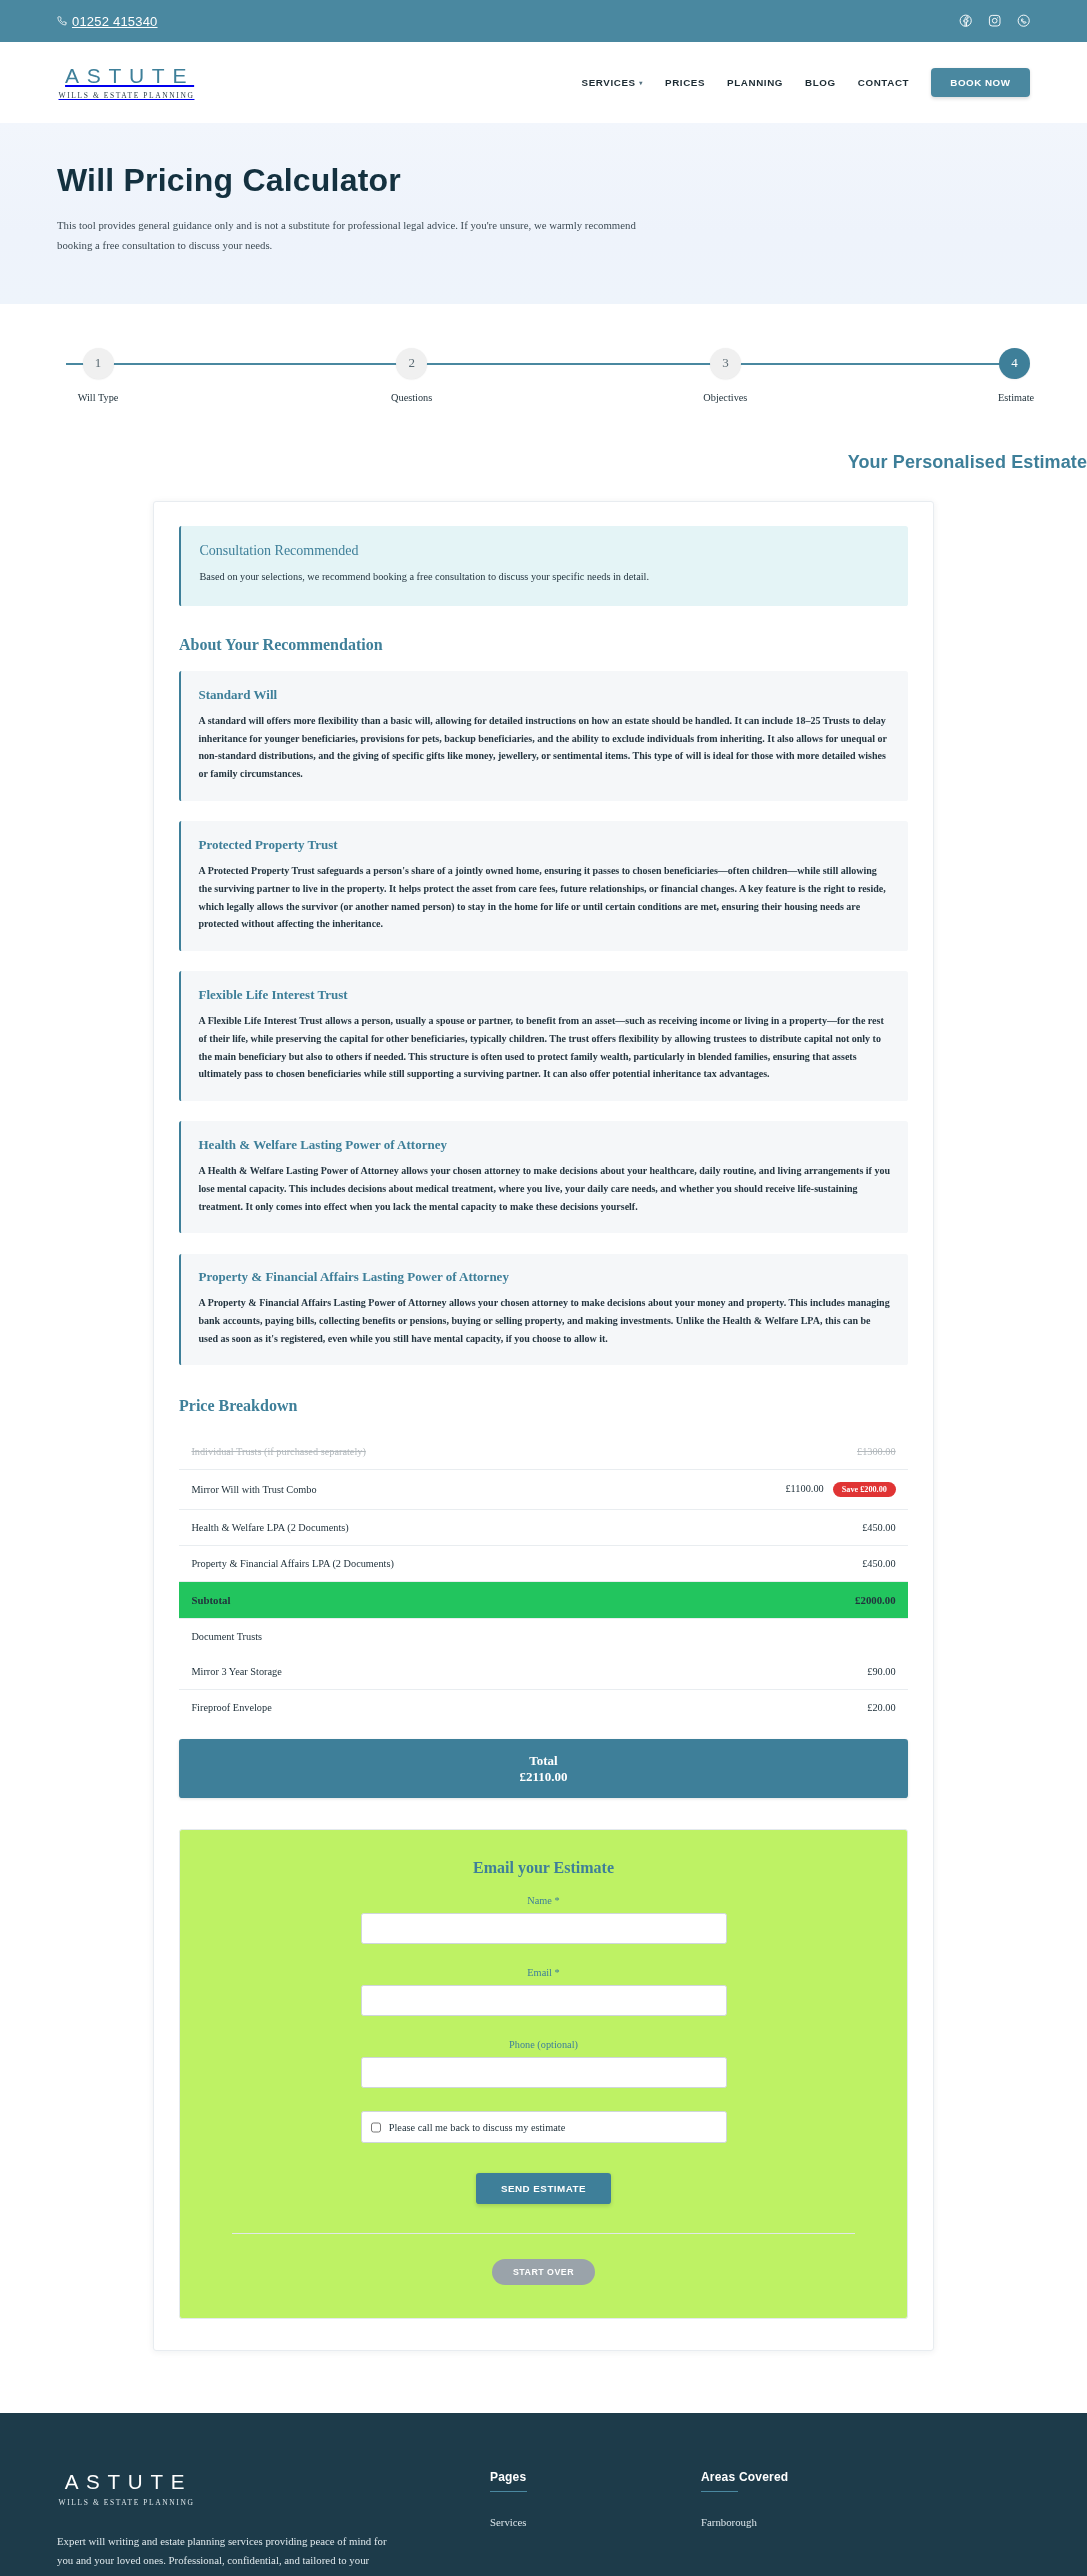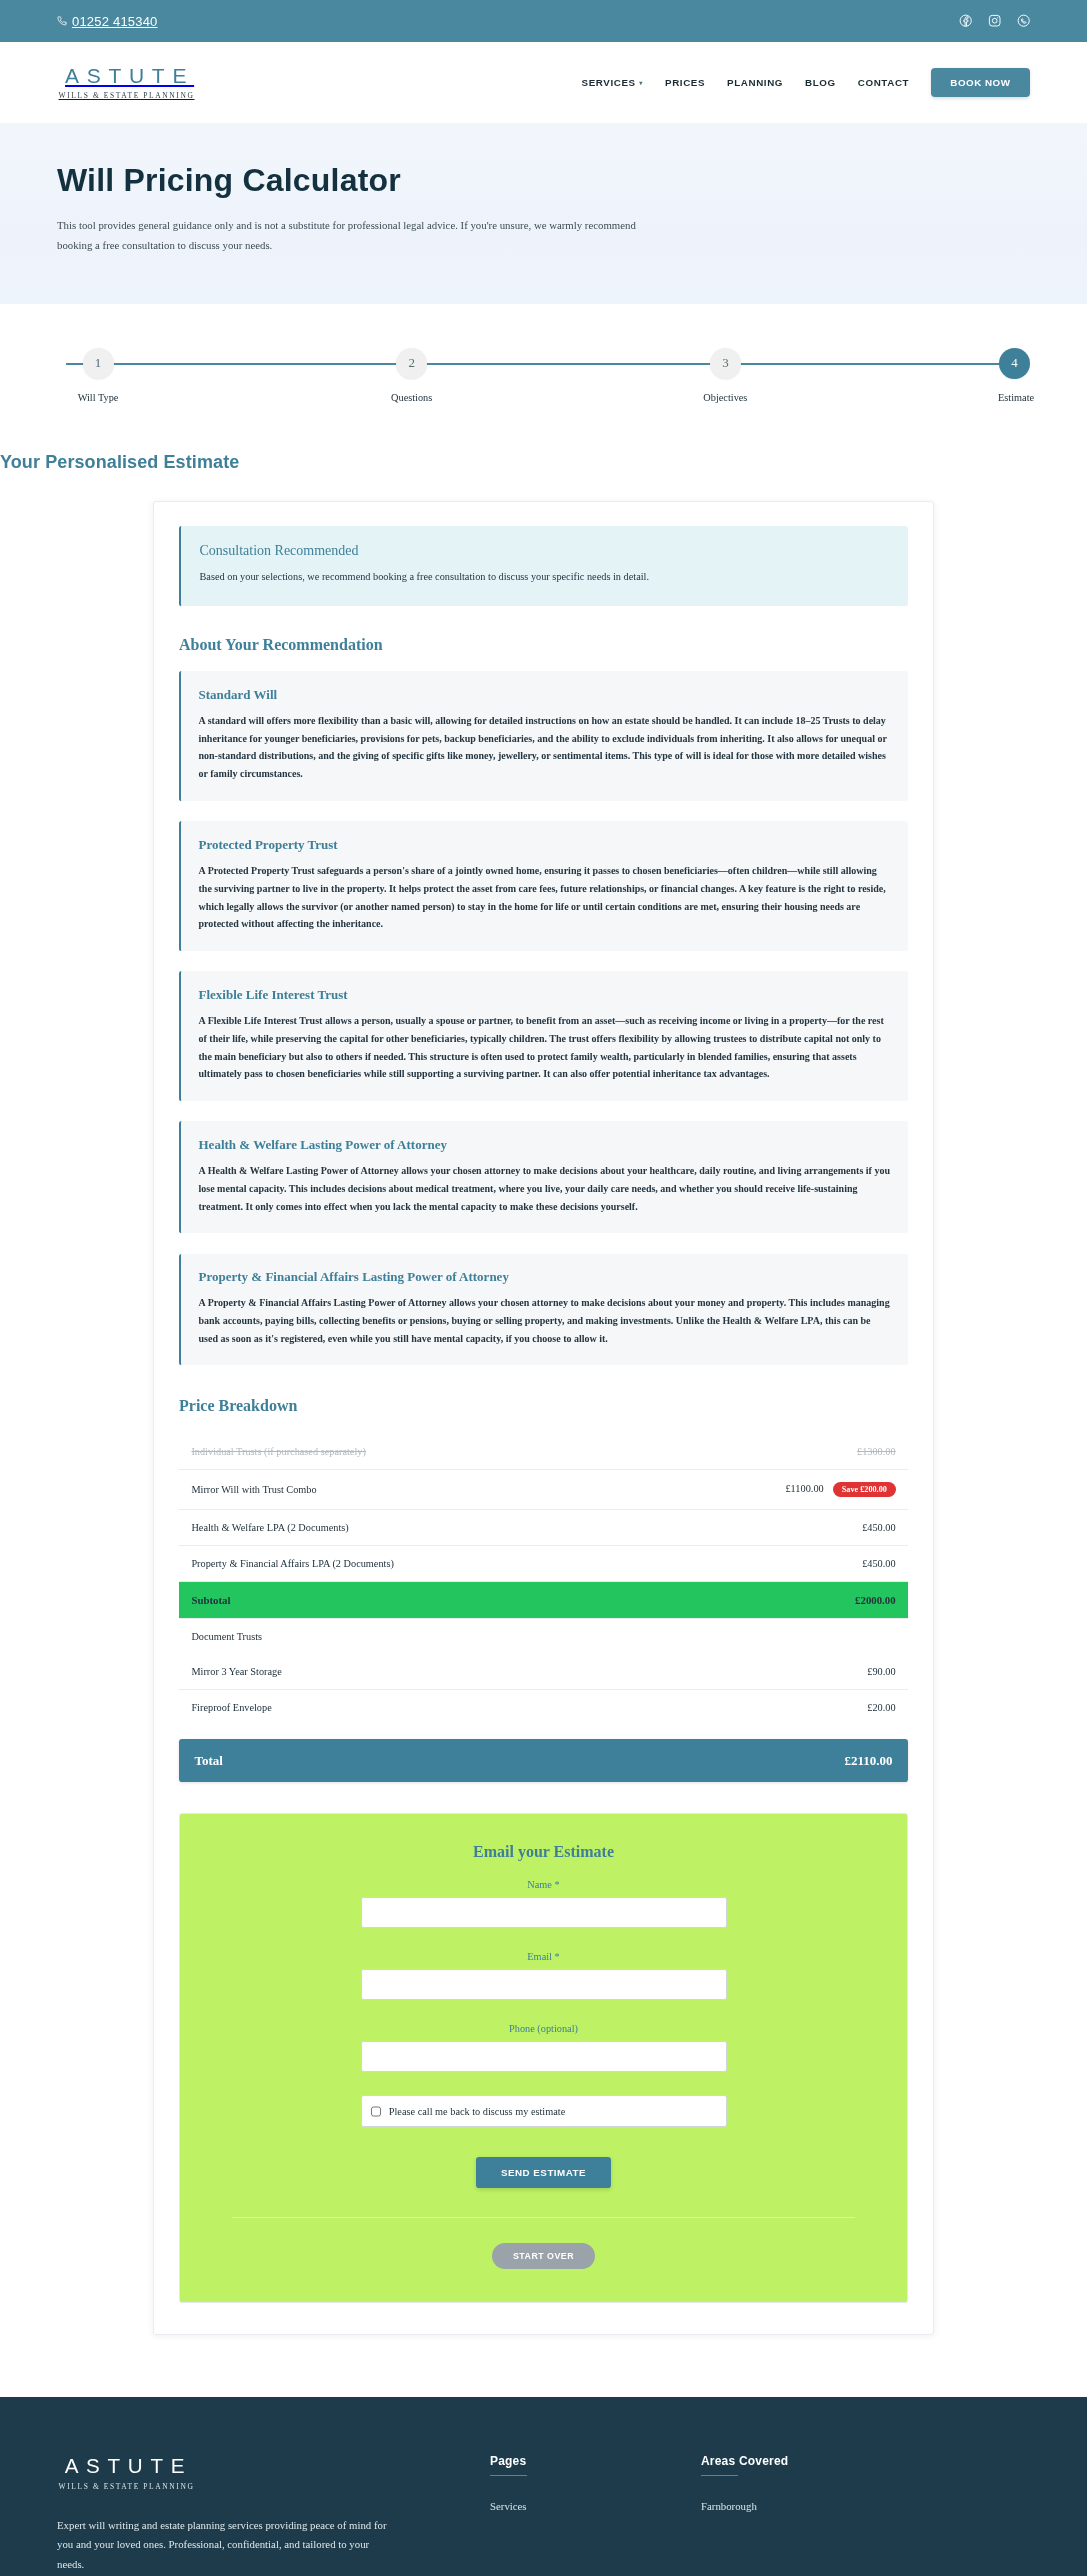--- a/index.html
+++ b/index.html
@@ -153,21 +153,21 @@
     color: #22333d;
     white-space: nowrap;
   }
   .step:first-child { align-items: flex-start; width: auto; }
   .step:first-child .step-label { margin-left: -5.2px; }
   .step:last-child { align-items: flex-end; width: auto; }
   .step:last-child .step-label { margin-right: -4.1px; }
 
   
   .estimate-title {
-    text-align: left;
+    text-align: right;
     font-family: "Liberation Sans", sans-serif;
     font-size: 18px;
     font-weight: 700;
     color: #3e7f99;
     margin: 49px 0 28px;
     letter-spacing: 0.1px;
   }
   .card {
     width: 781px;
     margin: 0 auto;
@@ -263,20 +263,21 @@
     color: #ffffff;
     border-radius: 3.1px;
     display: flex;
     justify-content: space-between;
     align-items: center;
     padding: 13.4px 15.5px;
     margin-top: 14.4px;
     font-size: 13px;
     font-weight: 700;
     box-shadow: 0 1px 3.1px rgba(0,0,0,.12);
+    flex-direction: column;
   }
 
   
   .email-box {
     background: #bef264;
     border: 0.5px solid #e4e9ee;
     border-radius: 3.1px;
     margin-top: 31px;
     padding: 29px 31px 33px;
     text-align: center;

